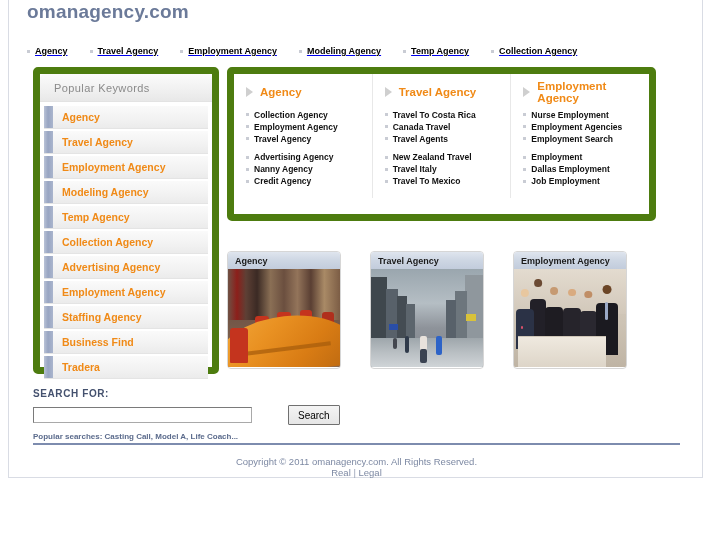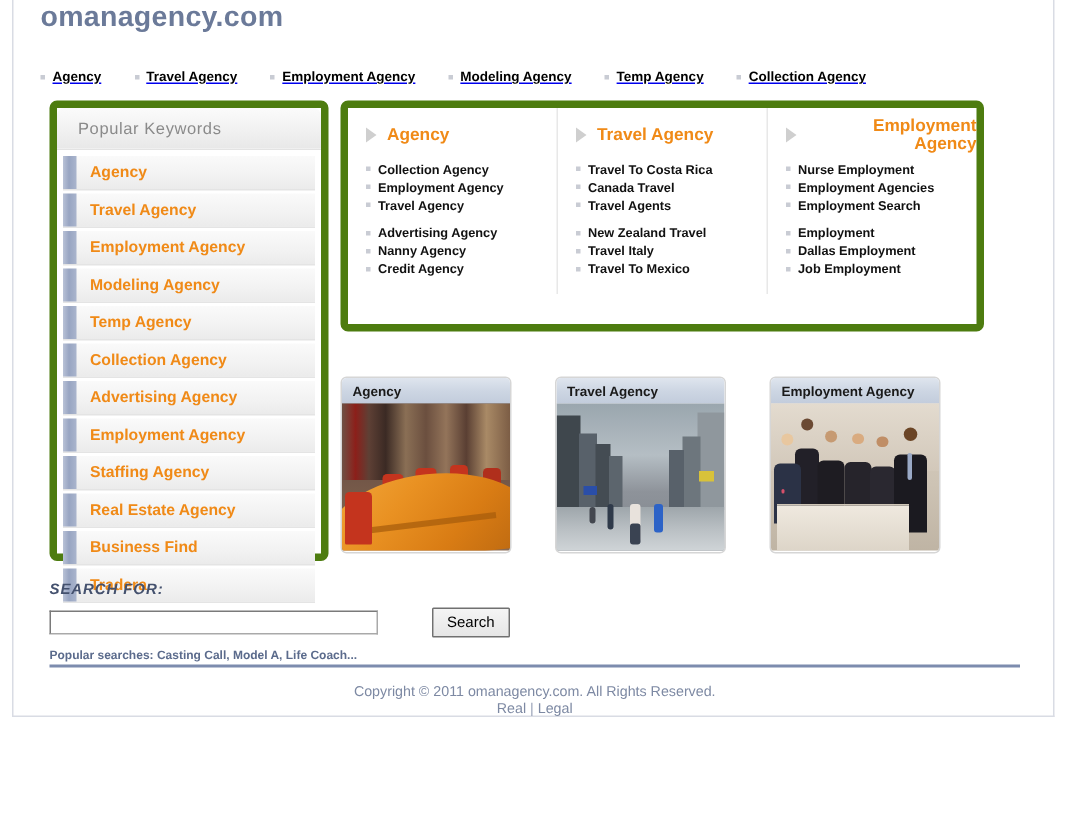--- a/index.html
+++ b/index.html
@@ -53,23 +53,22 @@
     font-size: 9px;
     font-weight: bold;
     color: #000;
     text-decoration: none;
   }
 
   
   .panel {
     position: absolute;
     background: #fff;
-    border: 5px solid #4d7c0f;
+    border: 7px solid #4d7c0f;
     border-radius: 5px;
-    text-align: right;
   }
   .panel-head {
     height: 28px;
     background: linear-gradient(to bottom, #fbfbfb 0%, #f1f1f1 55%, #e8e8e8 100%);
     border-bottom: 1px solid #e3e3e3;
     border-radius: 5px 5px 0 0;
     display: flex;
     align-items: center;
     padding-left: 14px;
   }
@@ -269,21 +268,20 @@
   .badge-dot { position: absolute; width: 12%; height: 5%; background: #fff; border-radius: 1px; }
 
   
   #search-section { position: absolute; left: 24px; top: 388px; width: 400px; }
   .search-label {
     font-size: 10px;
     font-weight: bold;
     color: #44516e;
     letter-spacing: 0.6px;
     margin-bottom: 6px;
-    font-style: italic;
   }
   .search-row { display: flex; align-items: center; gap: 30px; }
   #search-input {
     width: 219px; height: 16px;
     border: 1px solid #a9a9a9;
     border-top-color: #7a7a7a;
     border-left-color: #7a7a7a;
     font-size: 10px;
     padding: 1px 3px;
     font-family: "Liberation Sans", sans-serif;
@@ -399,24 +397,20 @@
         <span class="kw-bar"></span>
         <span class="kw-label">Advertising Agency</span>
       </a>
       <a class="kw-item" href="#">
         <span class="kw-bar"></span>
         <span class="kw-label">Employment Agency</span>
       </a>
       <a class="kw-item" href="#">
         <span class="kw-bar"></span>
         <span class="kw-label">Staffing Agency</span>
-      </a>
-      <a class="kw-item" href="#">
-        <span class="kw-bar"></span>
-        <span class="kw-label">Real Estate Agency</span>
       </a>
       <a class="kw-item" href="#">
         <span class="kw-bar"></span>
         <span class="kw-label">Business Find</span>
       </a>
       <a class="kw-item" href="#">
         <span class="kw-bar"></span>
         <span class="kw-label">Tradera</span>
       </a>
     </div>

